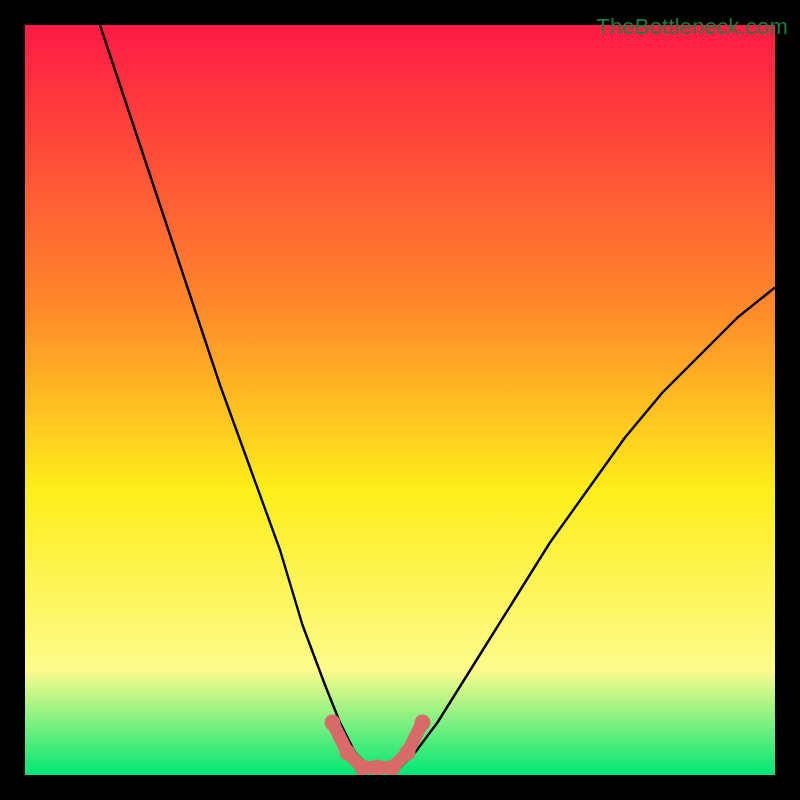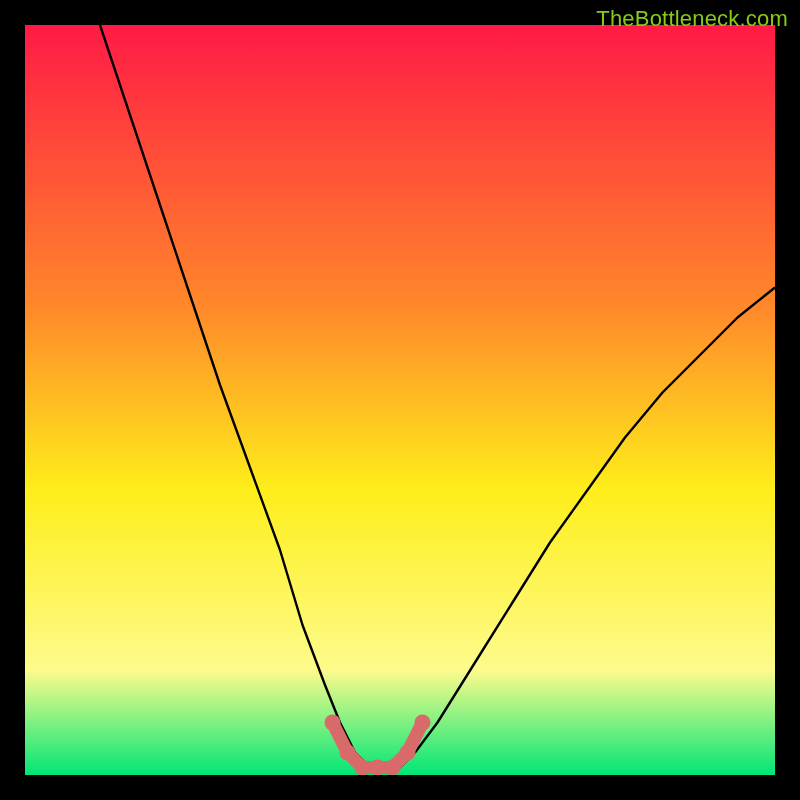--- a/index.html
+++ b/index.html
@@ -24,23 +24,23 @@
     width: 750px;
     height: 750px;
   }
   .plot-area svg {
     display: block;
     width: 750px;
     height: 750px;
   }
   .watermark {
     position: absolute;
-    top: 6px;
+    top: 14px;
     right: 12px;
-    color: #84cc16;
+    color: #15803d;
     font-size: 22px;
     font-weight: 500;
     letter-spacing: 0.2px;
     pointer-events: none;
     user-select: none;
   }
 </style>
 </head>
 <body>
 

